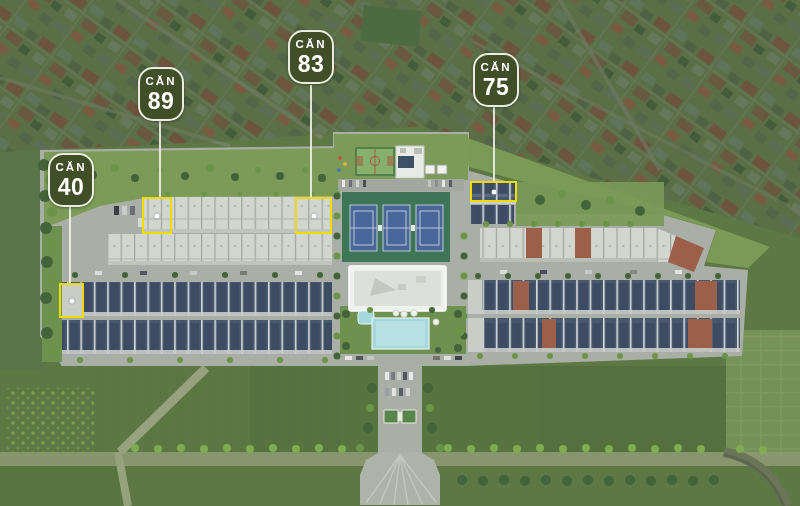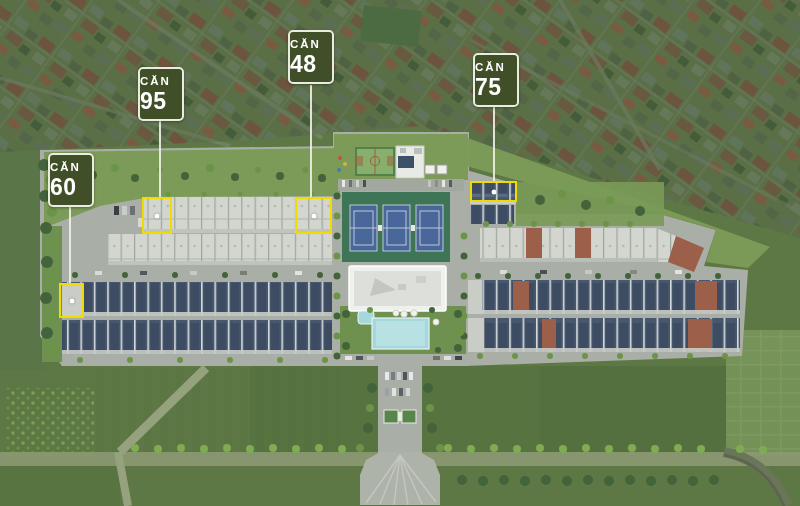--- a/index.html
+++ b/index.html
@@ -14,21 +14,21 @@
   .c-pool{fill:var(--pool-cyan,#A5D8DC);}
   .c-terra{fill:var(--terracotta-roof,#9C5F49);}
   .t1{fill:var(--tree-green,#43633A);}
   .t2{fill:#6B9448;}
   .t3{fill:#7FAB52;}
 
   
   .marker{position:absolute;inset:0;pointer-events:none;}
   .marker-box{position:absolute;width:46px;box-sizing:border-box;pointer-events:auto;cursor:pointer;
     background:var(--marker-bg,#414F28);border:2px solid var(--marker-border,#EAECE0);
-    border-radius:5px;color:var(--marker-text,#fff);padding:5px 0 6px;
+    border-radius:15px;color:var(--marker-text,#fff);text-align:center;padding:5px 0 6px;
     box-shadow:0 1px 3px rgba(0,0,0,.35);}
   .m-prefix{display:block;font-size:11.5px;font-weight:bold;letter-spacing:2px;line-height:1.3;}
   .m-num{display:block;font-size:23px;font-weight:bold;line-height:1.05;letter-spacing:.5px;}
   .m-line{position:absolute;width:1.5px;background:var(--leader-line,#EEF0E6);opacity:.9;}
   .m-highlight{position:absolute;box-sizing:border-box;border:2px solid var(--highlight-yellow,#F2DC00);}
   .m-dot{position:absolute;width:5px;height:5px;border-radius:50%;background:#fff;
     left:50%;top:50%;transform:translate(-50%,-50%);box-shadow:0 0 2px rgba(0,0,0,.45);}
 
   .mk33 .marker-box{left:48px;top:153px;}
   .mk33 .m-line{left:69px;top:205px;height:79px;}
@@ -438,43 +438,43 @@
   </g>
 </svg>
 
   <div class="marker mk33">
     <div class="m-line"></div>
     <div class="m-highlight">
         <i class="m-dot"></i>
       </div>
     <div class="marker-box">
       <span class="m-prefix">CĂN</span>
-      <span class="m-num">60</span>
+      <span class="m-num">40</span>
     </div>
   </div>
 
   <div class="marker mk58">
     <div class="m-line"></div>
     <div class="m-highlight">
         <i class="m-dot"></i>
       </div>
     <div class="marker-box">
       <span class="m-prefix">CĂN</span>
-      <span class="m-num">95</span>
+      <span class="m-num">89</span>
     </div>
   </div>
 
   <div class="marker mk48">
     <div class="m-line"></div>
     <div class="m-highlight">
         <i class="m-dot"></i>
       </div>
     <div class="marker-box">
       <span class="m-prefix">CĂN</span>
-      <span class="m-num">48</span>
+      <span class="m-num">83</span>
     </div>
   </div>
 
   <div class="marker mk59">
     <div class="m-line"></div>
     <div class="m-highlight">
         <i class="m-dot"></i>
       </div>
     <div class="marker-box">
       <span class="m-prefix">CĂN</span>

